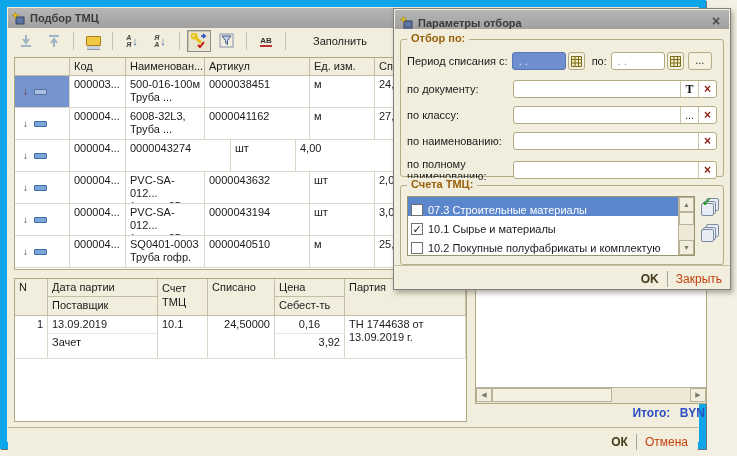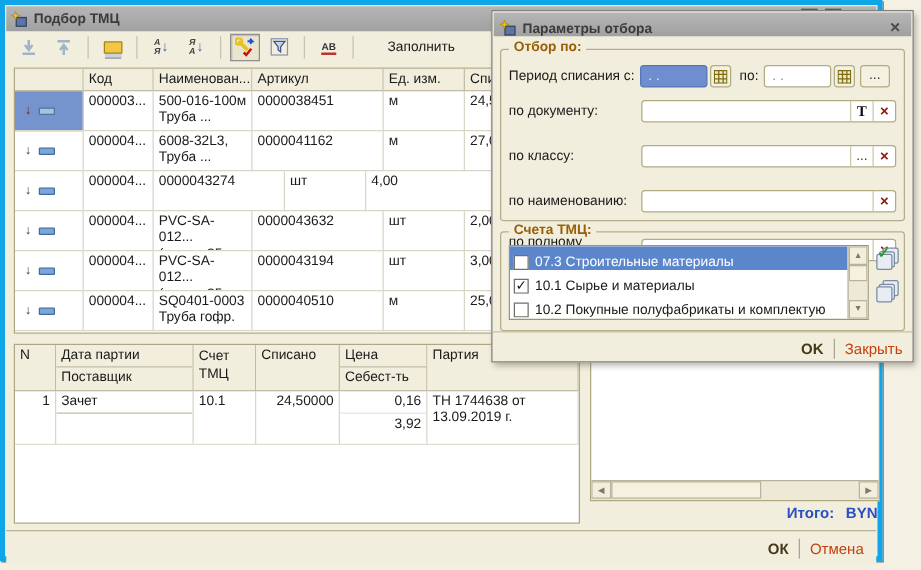--- a/index.html
+++ b/index.html
@@ -1,19 +1,19 @@
 <!DOCTYPE html>
 <html><head>
 <meta charset="utf-8">
 <style>
   html,body{margin:0;padding:0}
   body{width:737px;height:456px;background:#f4f1e4;font-family:"Liberation Sans",sans-serif;font-size:11px;color:#1a1a1a;position:relative;overflow:hidden}
   .abs{position:absolute}
   
-  .main-window{left:0;top:0;width:706px;height:449px;background:#f2eedd;border:4px solid #0ea5e9;box-shadow:1px 1px 0 #6f6f6f;box-sizing:border-box}
+  .main-window{left:0;top:0;width:706px;height:449px;background:#f2eedd;border:7px solid #0ea5e9;box-shadow:1px 1px 0 #6f6f6f;box-sizing:border-box}
   .titlebar{left:1px;top:1px;right:1px;height:20px;background:linear-gradient(#b6b6b6,#a0a0a0);display:flex;align-items:center;padding-left:4px;gap:5px}
   .titlebar .title{font-weight:bold;color:#3b3b3b}
   .tb-frag{position:absolute;right:28px;top:2px;display:flex;gap:6px}
   .tb-frag i{display:block;width:11px;height:7px;background:#757575;border:1px solid #5a5a5a}
   
   .toolbar{left:1px;top:21px;right:1px;height:26px;display:flex;align-items:center;padding-left:6px;gap:4px}
   .tbtn{width:22px;height:20px;display:flex;align-items:center;justify-content:center;border:1px solid transparent}
   .tbtn.pressed{border:1px solid #8f8f8f;background:#eae5cf;box-shadow:inset 1px 1px 0 #c9c4ad}
   .tsep{width:1px;height:18px;background:#c6c2ad;margin:0 3px}
   .sortico{display:flex;flex-direction:column;font-size:7px;line-height:7px;font-weight:bold;color:#444}
@@ -58,21 +58,21 @@
   .vsep{width:1px;height:16px;background:#a9a594}
   
   .dialog{left:393px;top:8px;width:338px;height:282px;background:#f2eedd;border:1px solid #7f7f7f;box-shadow:2px 3px 5px rgba(80,75,60,.45);box-sizing:border-box;z-index:10}
   .dlg-titlebar{left:1px;top:1px;right:1px;height:19px;background:linear-gradient(#b6b6b6,#a0a0a0);display:flex;align-items:flex-end;padding:0 5px;gap:5px}
   .dlg-titlebar .title{font-weight:bold;color:#3b3b3b;flex:1}
   .closex{font-size:14px;font-weight:bold;color:#4a4a4a;width:16px;text-align:center;cursor:default}
   .grp{position:absolute;left:6px;right:6px;border:1px solid #b5ad8a;border-radius:3px;box-sizing:border-box}
   .grp>.legend{position:absolute;top:-8px;left:6px;background:#f2eedd;padding:0 4px;font-weight:bold;color:#99600a}
   .g1{top:30px;height:138px;padding:12px 6px 4px 6px}
   .g2{top:176px;height:80px;padding:10px 4px 4px 6px}
-  .frow{display:flex;align-items:center;margin-bottom:18px}
+  .frow{display:flex;align-items:center;margin-bottom:8px}
   .frow .lbl{width:106px;flex:none;line-height:12px}
   .field{flex:1;display:flex;align-items:stretch;background:#fff;border:1px solid #b3ab82;border-radius:3px;height:18px;box-sizing:border-box}
   .fseg{width:17px;border-left:1px solid #cdc7a9;display:flex;align-items:center;justify-content:center;flex:none}
   .xmark{color:#8b1d10;font-weight:bold;font-size:12px}
   .tmark{font-family:"Liberation Serif",serif;font-weight:bold;font-size:12px;color:#111}
   .datef{width:54px;flex:none;background:#fff;border:1px solid #b3ab82;border-radius:3px;height:18px;box-sizing:border-box;display:flex;align-items:center;padding-left:6px;color:#8a8a8a}
   .datef.selblue{background:#6e8ecf;border-color:#5876b5;color:#e9eefb}
   .calbtn{width:17px;height:18px;background:#f5f1e0;border:1px solid #b3ab82;border-radius:3px;box-sizing:border-box;display:flex;align-items:center;justify-content:center;margin-left:2px}
   .morebtn{width:24px;height:18px;background:#f5f1e0;border:1px solid #b3ab82;border-radius:3px;box-sizing:border-box;text-align:center;line-height:14px;margin-left:4px;color:#333}
   .acc-wrap{display:flex;gap:6px}
@@ -261,26 +261,27 @@
       <span class="hcell l4 stack" style="height:37px">
         <span>Цена</span>
         <span>Себест-ть</span>
       </span>
       <span class="hcell l5" style="height:37px">Партия</span>
     </div>
 
     <div class="trow" style="height:42px;border-bottom:1px solid #e0ddd2">
       <span class="dcell l0 num" style="border-bottom:none">1</span>
       <span class="dcell l1 stack" style="border-bottom:none">
+        <span class="subline" style="border-bottom:1px solid #e3e6ec">13.09.2019</span>
         <span>Зачет</span>
       </span>
       <span class="dcell l2" style="border-bottom:none">10.1</span>
       <span class="dcell l3 num" style="border-bottom:none">24,50000</span>
       <span class="dcell l4 stack num" style="border-bottom:none">
-        <span class="num" style="border-bottom:1px solid #e3e6ec;text-align:right">0,16</span>
+        <span class="num" style="border-bottom:1px solid #e3e6ec;text-align:center">0,16</span>
         <span class="num" style="text-align:right">3,92</span>
       </span>
       <span class="dcell l5" style="border-bottom:none;white-space:normal">ТН 1744638 от 13.09.2019 г.</span>
     </div>
   </div>
 
   <div class="abs panel right-panel">
     <div class="hscroll">
       <span class="sbtn">
           <span>◀</span>

